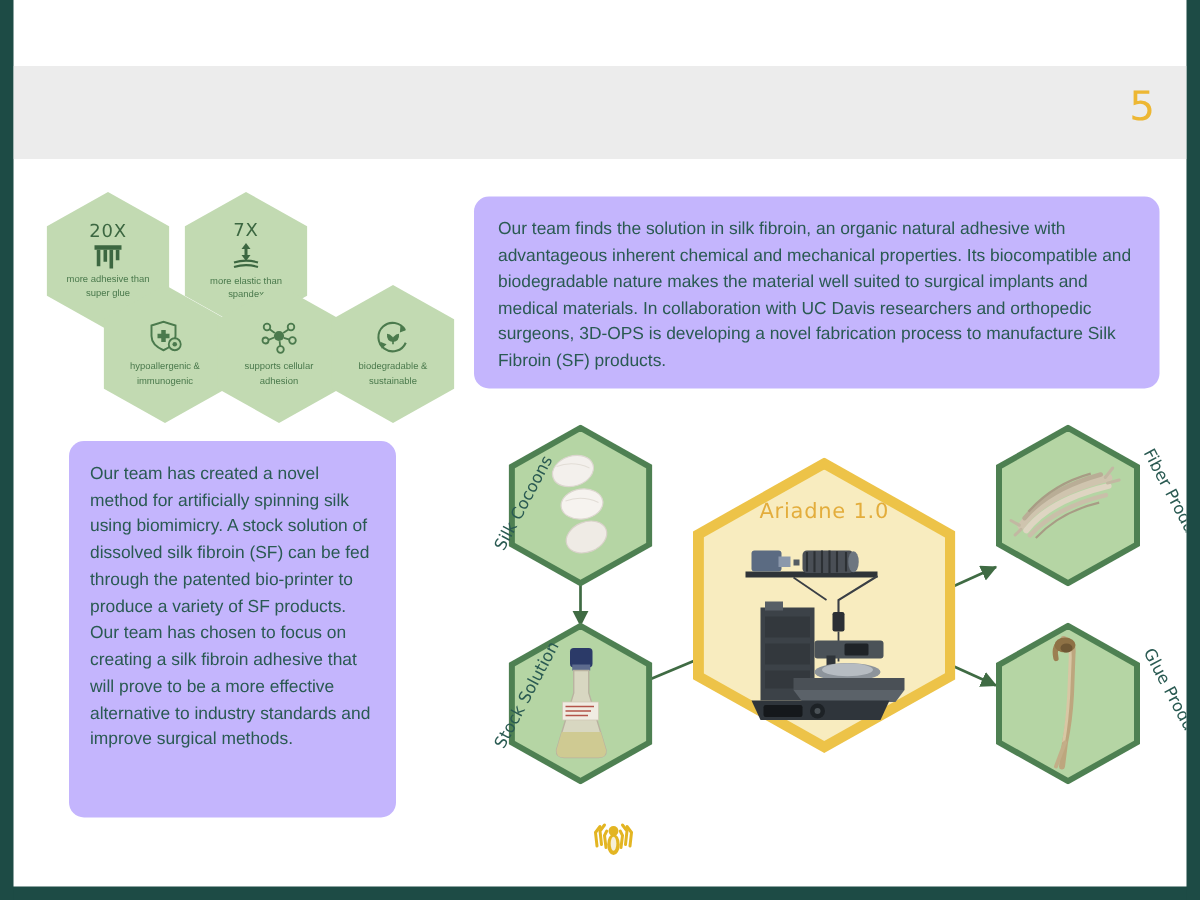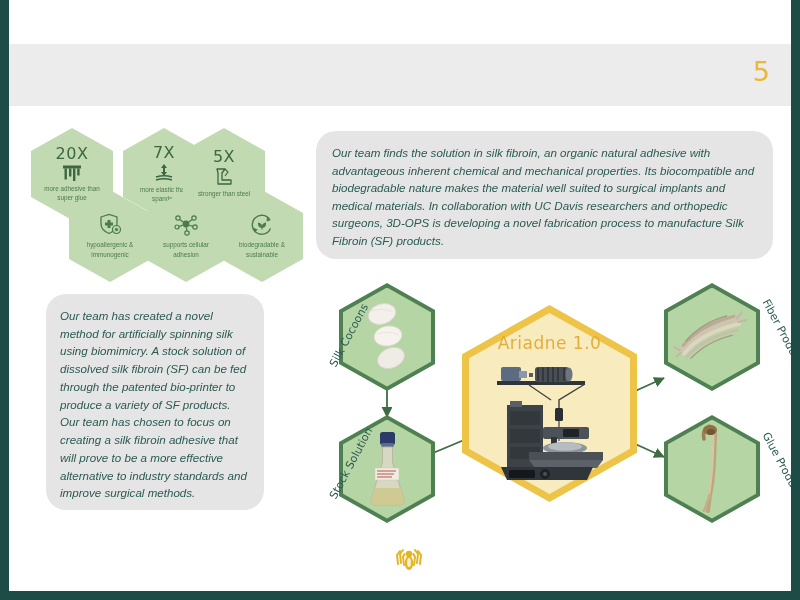--- a/index.html
+++ b/index.html
@@ -74,21 +74,21 @@
     clip-path: polygon(50% 0%, 100% 25%, 100% 75%, 50% 100%, 0% 75%, 0% 25%);
     -webkit-clip-path: polygon(50% 0%, 100% 25%, 100% 75%, 50% 100%, 0% 75%, 0% 25%);
     display: flex;
     flex-direction: column;
     align-items: center;
     justify-content: center;
     text-align: center;
     color: #3f6b43;
   }
   .stat-big {
-    font-size: 16px;
+    font-size: 12px;
     font-weight: 400;
     letter-spacing: 0.5px;
     color: #3c6741;
     font-family: "DejaVu Sans", sans-serif;
     line-height: 1;
     margin-bottom: 2px;
   }
   .stat-icon { line-height: 0; margin-bottom: 3px; }
   .stat-cap {
     font-size: 6.3px;
@@ -99,40 +99,39 @@
   .stat-cap-lower {
     font-size: 6.3px;
     line-height: 1.45;
     color: #4b7a4d;
     padding: 0 5px;
   }
 
   
   .panel {
     position: absolute;
-    background: #e5e5e5;
-    border-radius: 20px;
+    background: #c4b5fd;
+    border-radius: 10px;
     color: #2a5a52;
     box-sizing: border-box;
-    font-style: italic;
   }
   .panel-top {
     left: 307px;
     top: 131px;
     width: 457px;
     height: 128px;
     padding: 13px 16px 10px 16px;
     font-size: 11.6px;
     line-height: 1.52;
   }
   .panel-left {
     left: 37px;
     top: 294px;
     width: 218px;
-    height: 216px;
+    height: 251px;
     padding: 13px 14px;
     font-size: 11.6px;
     line-height: 1.53;
   }
 
   
   .diagram {
     position: absolute;
     left: 0;
     top: 275px;
@@ -178,21 +177,21 @@
     background: #f8ecbf;
     clip-path: polygon(50% 0%, 100% 25%, 100% 75%, 50% 100%, 0% 75%, 0% 25%);
     -webkit-clip-path: polygon(50% 0%, 100% 25%, 100% 75%, 50% 100%, 0% 75%, 0% 25%);
   }
   .ariadne-label {
     position: absolute;
     width: 100%;
     top: 28px;
     text-align: center;
     color: #e3ad3c;
-    font-size: 17px;
+    font-size: 14px;
     font-family: "DejaVu Sans", sans-serif;
     letter-spacing: 0.5px;
   }
   .rot-label {
     position: absolute;
     color: #2a5a52;
     font-size: 11px;
     white-space: nowrap;
     transform-origin: 0 0;
     font-family: "DejaVu Sans", sans-serif;
@@ -240,30 +239,20 @@
       <div class="stat-icon">
         <svg width="24" height="20" viewBox="0 0 24 20">
           <path d="M12 1 L9 5 L11 5 L11 9 L9 9 L12 13 L15 9 L13 9 L13 5 L15 5 Z" fill="#3c6741"></path>
           <path d="M4 14 Q12 11.5 20 14" stroke="#3c6741" stroke-width="1.4" fill="none"></path>
           <path d="M4 17 Q12 14.5 20 17" stroke="#3c6741" stroke-width="1.4" fill="none"></path>
         </svg>
       </div>
       <div class="stat-cap">more elastic than spandex</div>
     </div>
 
-    <div class="stat-hex" style="left:152px; top:0px;">
-      <div class="stat-big">5X</div>
-      <div class="stat-icon">
-        <svg width="24" height="20" viewBox="0 0 24 20">
-          <path d="M5 2 L13 2 L10 6 L10 13 L19 13 L19 17 L6 17 L6 6 Z" fill="none" stroke="#3c6741" stroke-width="1.3" stroke-linejoin="round"></path>
-          <path d="M13 2 L16 5 L13 9" fill="none" stroke="#3c6741" stroke-width="1.1"></path>
-        </svg>
-      </div>
-      <div class="stat-cap">stronger than steel</div>
-    </div>
 
     <div class="stat-hex" style="left:38px; top:62px;">
       <div class="stat-icon">
         <svg width="26" height="24" viewBox="0 0 26 24">
           <path d="M4 4 L12 1.5 L20 4 L20 11 Q20 17 12 20.5 Q4 17 4 11 Z" fill="none" stroke="#4b7a4d" stroke-width="1.3"></path>
           <path d="M10.5 7 L13.5 7 L13.5 9.5 L16 9.5 L16 12.5 L13.5 12.5 L13.5 15 L10.5 15 L10.5 12.5 L8 12.5 L8 9.5 L10.5 9.5 Z" fill="#4b7a4d"></path>
           <circle cx="19.5" cy="16.5" r="4" fill="#b9d6a8" stroke="#4b7a4d" stroke-width="1.2"></circle>
           <circle cx="19.5" cy="16.5" r="1.5" fill="#4b7a4d"></circle>
         </svg>
       </div>

